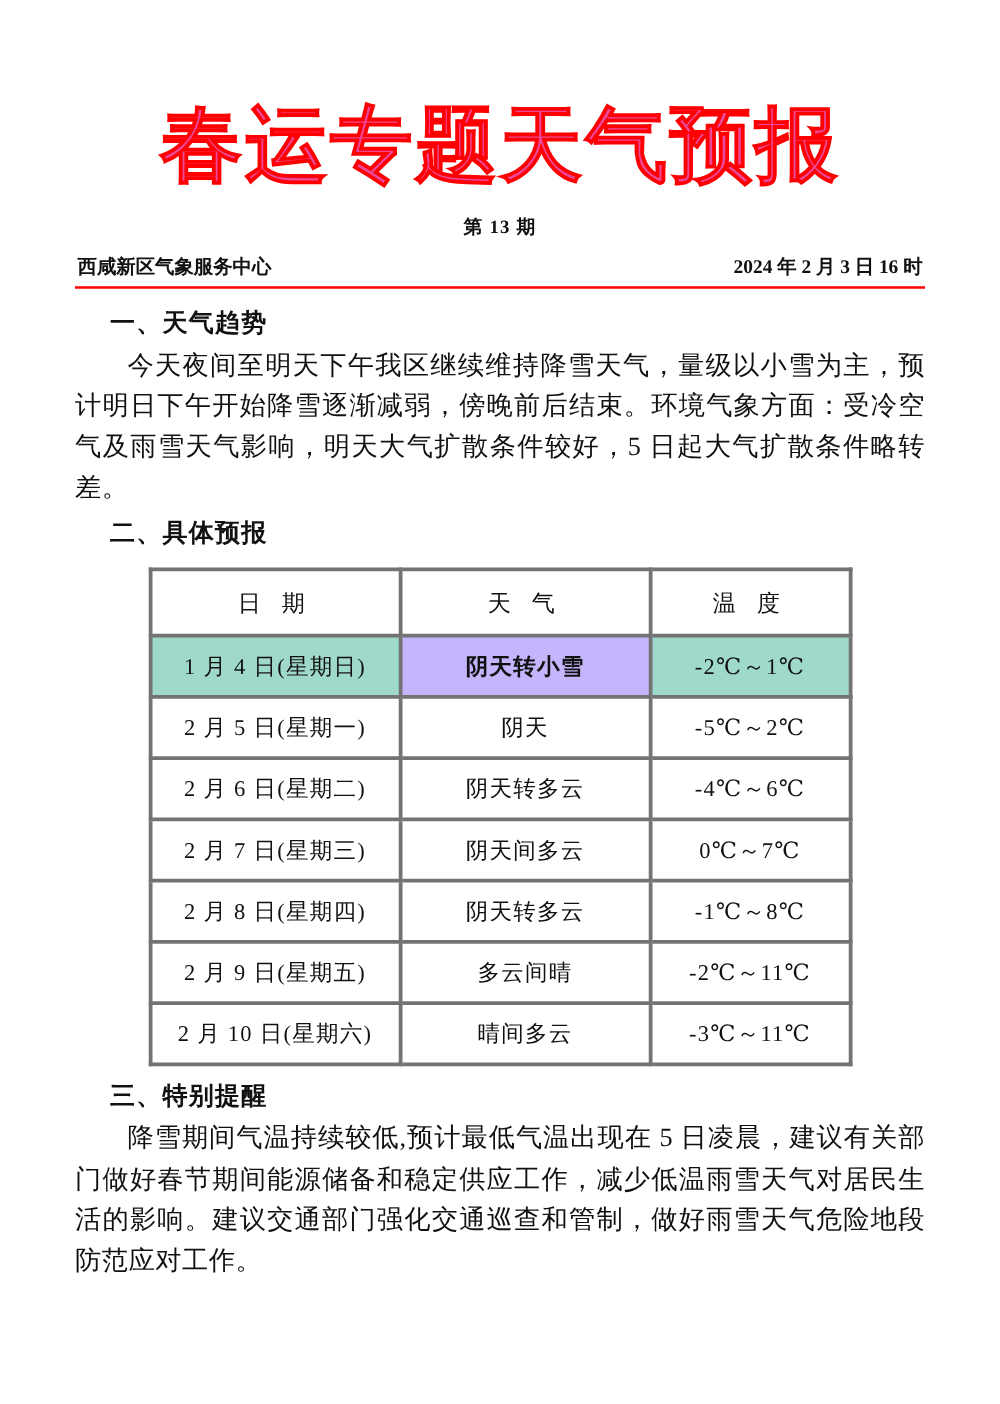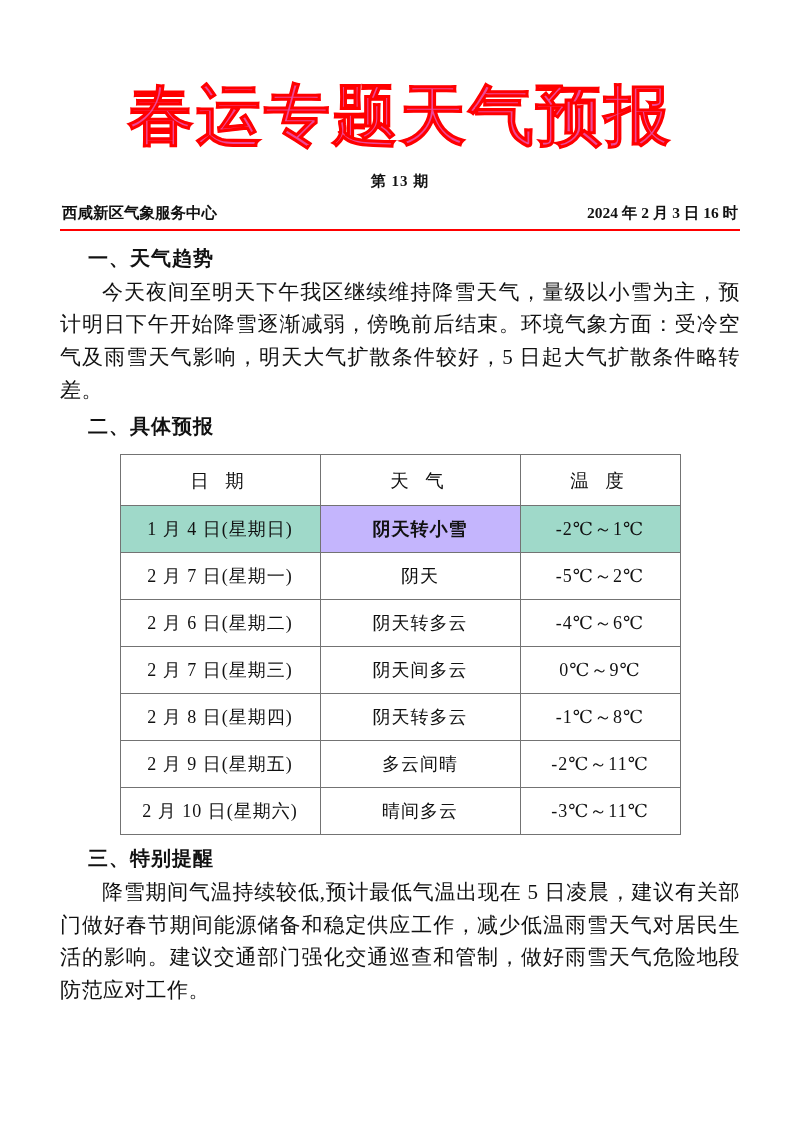--- a/index.html
+++ b/index.html
@@ -66,21 +66,21 @@
     text-align: justify;
     letter-spacing: 0.4px;
   }
   table.forecast {
     border-collapse: collapse;
     width: 560px;
     margin: 14px auto 10px auto;
     table-layout: fixed;
   }
   table.forecast td, table.forecast th {
-    border: 1px solid #737373;
+    border: 3px solid #737373;
     height: 46px;
     text-align: center;
     font-size: 18px;
     font-weight: normal;
     letter-spacing: 1px;
     padding: 0 4px;
   }
   table.forecast thead th {
     font-size: 18.5px;
     letter-spacing: 6px;
@@ -126,33 +126,33 @@
         <th>温 度</th>
       </tr>
     </thead>
     <tbody>
       <tr class="highlight">
         <td style="background: rgb(159, 217, 201);">1 月 4 日(星期日)</td>
         <td style="background: #c4b5fd; font-weight: bold;">阴天转小雪</td>
         <td style="background: rgb(159, 217, 201);">-2℃～1℃</td>
       </tr>
       <tr>
-        <td>2 月 7 日(星期一)</td>
+        <td>2 月 5 日(星期一)</td>
         <td>阴天</td>
         <td>-5℃～2℃</td>
       </tr>
       <tr>
         <td>2 月 6 日(星期二)</td>
         <td>阴天转多云</td>
         <td>-4℃～6℃</td>
       </tr>
       <tr>
         <td>2 月 7 日(星期三)</td>
         <td>阴天间多云</td>
-        <td>0℃～9℃</td>
+        <td>0℃～7℃</td>
       </tr>
       <tr>
         <td>2 月 8 日(星期四)</td>
         <td>阴天转多云</td>
         <td>-1℃～8℃</td>
       </tr>
       <tr>
         <td>2 月 9 日(星期五)</td>
         <td>多云间晴</td>
         <td>-2℃～11℃</td>

